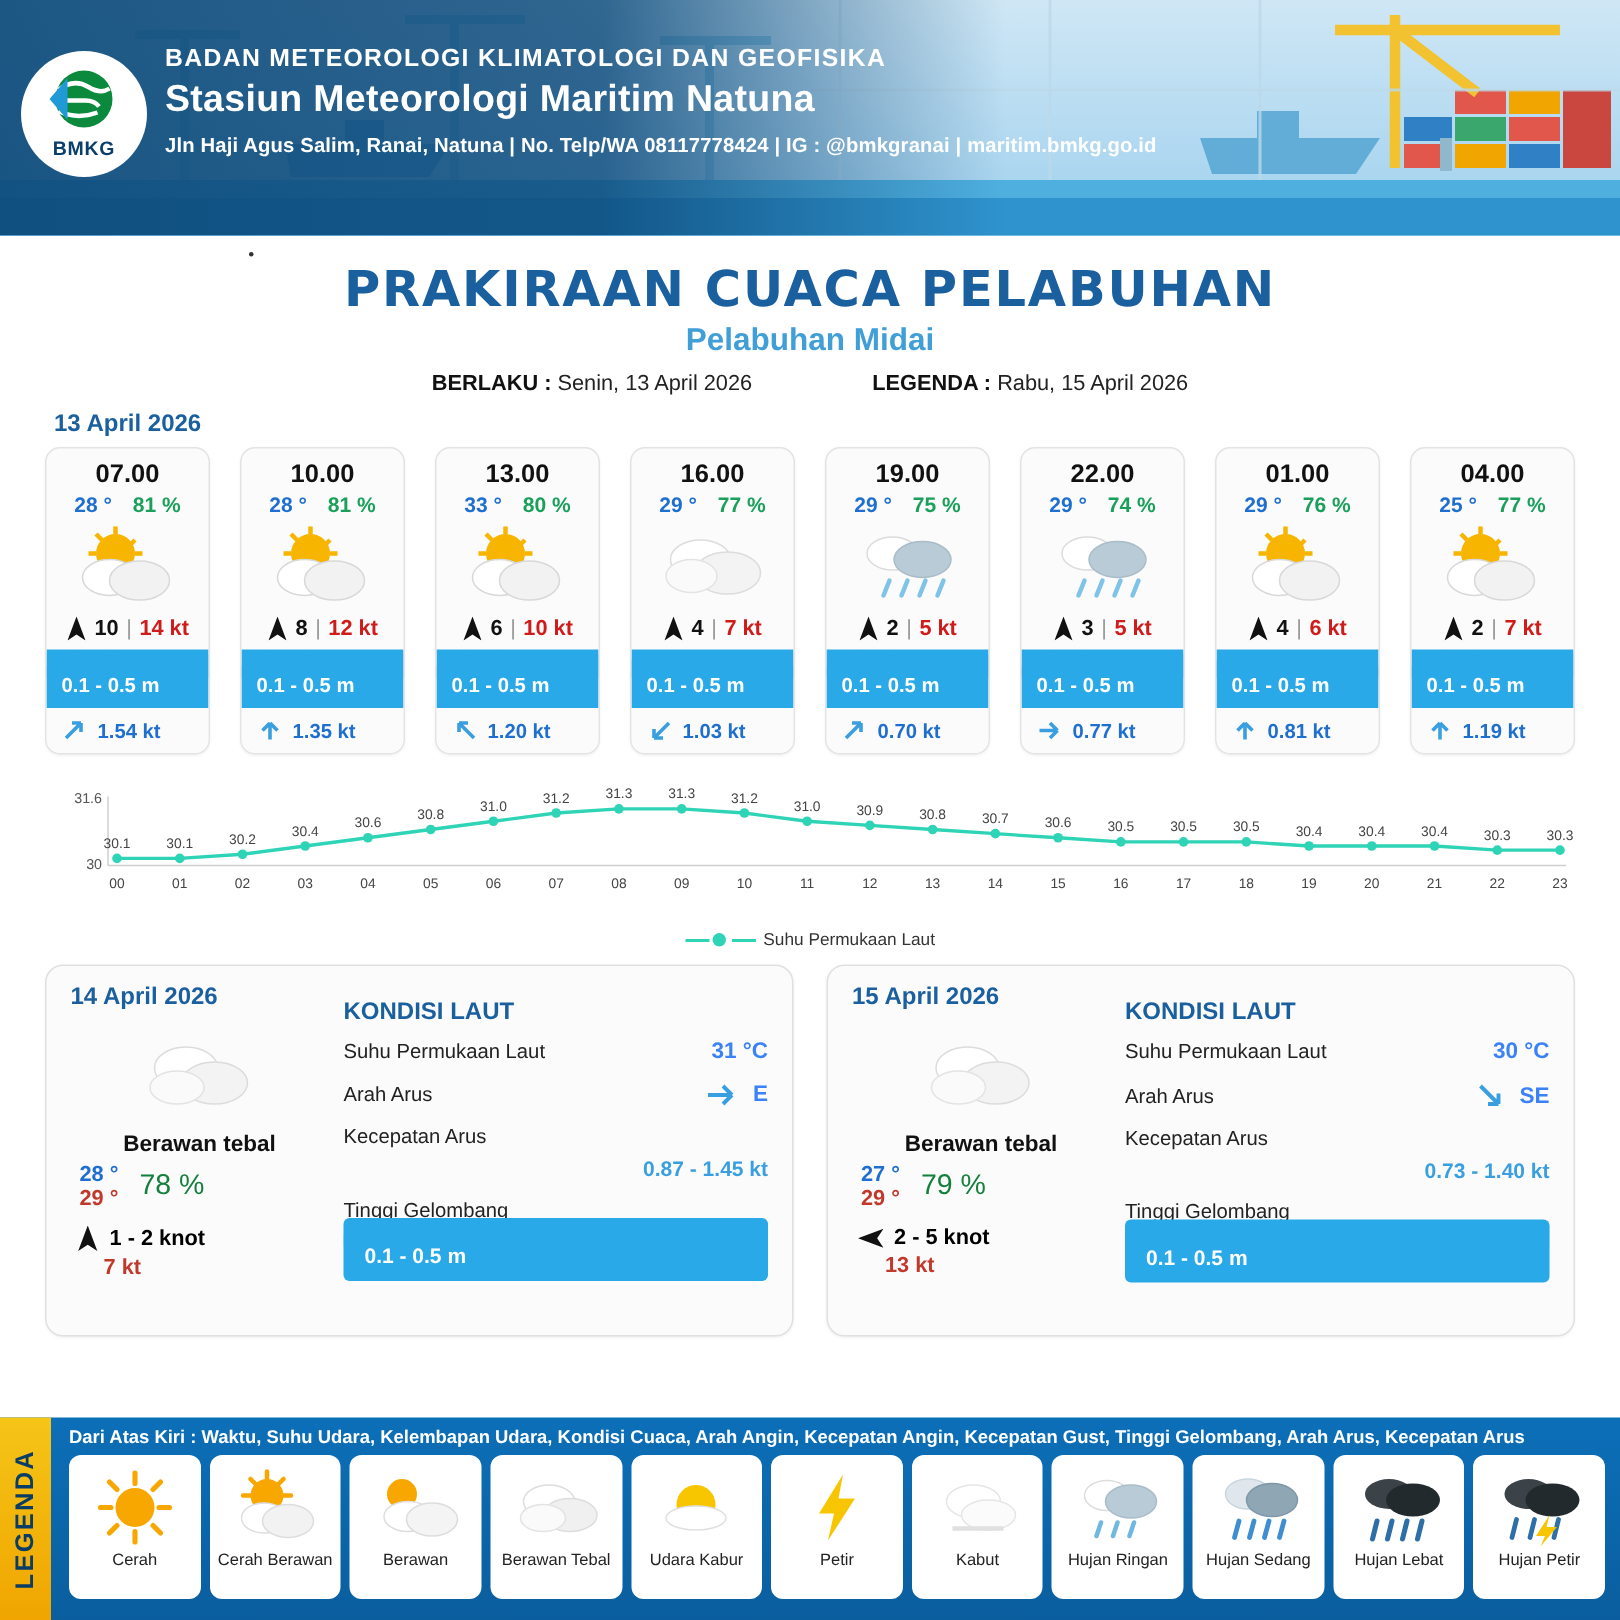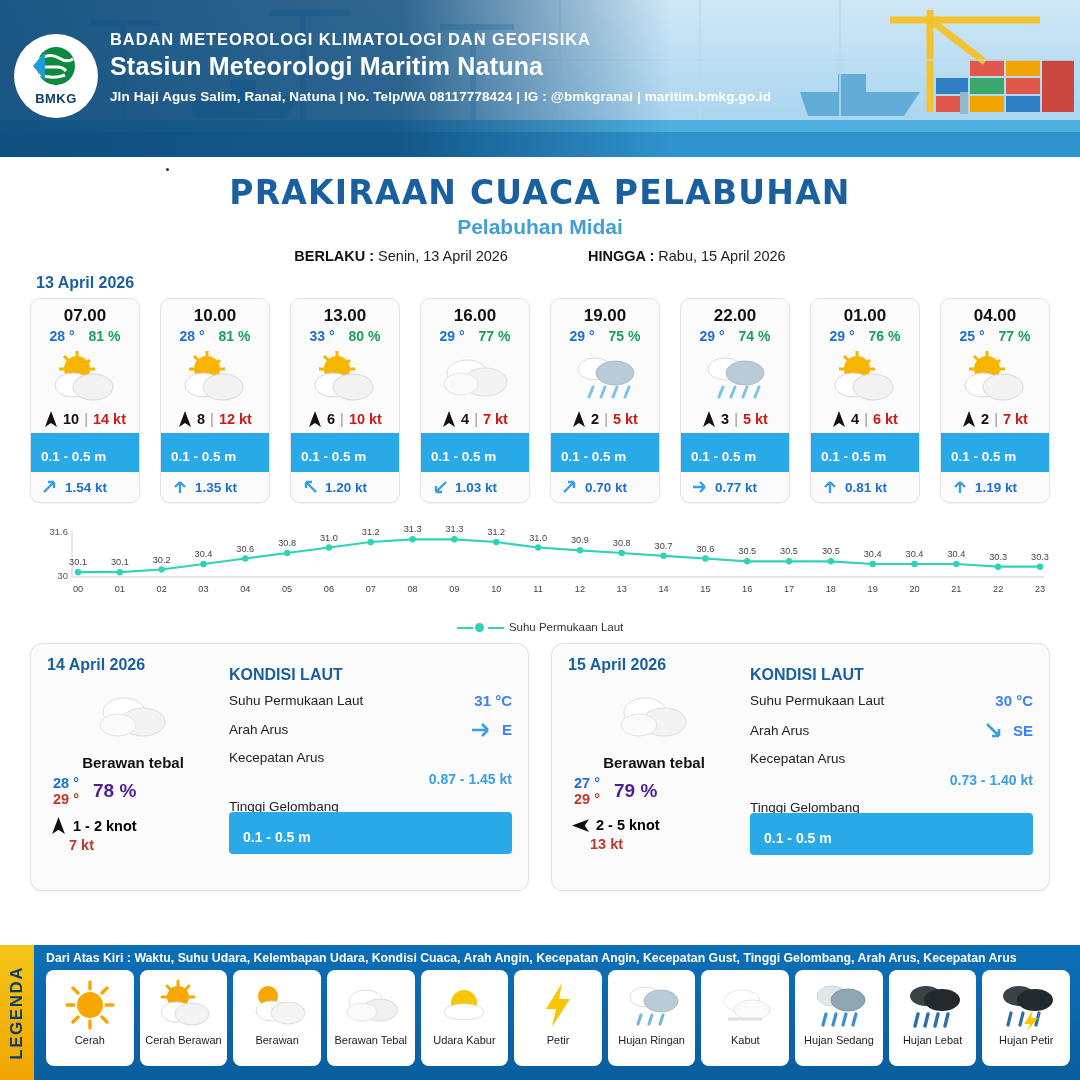--- a/index.html
+++ b/index.html
@@ -92,21 +92,21 @@
     padding:12px 16px 10px 16px; display:flex; gap:6px; position:relative; min-height:248px;
     box-shadow:0 1px 2px rgba(0,0,0,0.05);
   }
   .day-left { width:172px; }
   .day-date { font-size:16px; font-weight:bold; color:#1a5f9e; }
   .day-ico { height:62px; display:flex; align-items:center; justify-content:center; margin-top:12px;}
   .day-cond { font-size:15px; font-weight:bold; color:#111; text-align:center; margin-top:6px;}
   .day-th { display:flex; align-items:center; gap:14px; margin-top:4px; justify-content:flex-start; padding-left:6px;}
   .day-temps div:first-child { color:#1f6fd0; font-size:14.5px; font-weight:bold; }
   .day-temps div:last-child { color:#c0392b; font-size:14.5px; font-weight:bold; }
-  .day-hum { color:#4c1d95; font-size:19px; font-weight:bold; }
+  .day-hum { color:#15803d; font-size:19px; font-weight:normal; }
   .day-wind { display:flex; align-items:center; gap:7px; margin-top:10px; padding-left:4px; font-size:14.5px; font-weight:bold;}
   .day-gust { color:#c0392b; font-size:14.5px; font-weight:bold; padding-left:22px; margin-top:3px;}
   .day-right { flex:1; padding-left:4px; }
   .kondisi-title { font-size:16px; font-weight:bold; color:#1a5f9e; margin:10px 0 8px 0;}
   .krow { display:flex; align-items:center; justify-content:space-between; font-size:13.5px; color:#222; margin-bottom:12px;}
   .kval { color:#3b82f6; font-weight:bold; font-size:15px;}
   .kval-sm { color:#3a9fe0; font-weight:bold; font-size:14px;}
   .wavebox {
     position:relative; background:#29a9e8; color:#fff; font-size:14px; font-weight:bold;
     border-radius:4px; padding:17px 10px 9px 14px; margin-top:-4px; overflow:hidden;
@@ -217,21 +217,21 @@
 
 <div class="dot-marker"></div>
 
 <div class="title-block">
   <div class="title-main">PRAKIRAAN CUACA PELABUHAN</div>
   <div class="title-sub">Pelabuhan Midai</div>
   <div class="valid-row">
     <b>BERLAKU :</b>
     <span>Senin, 13 April 2026</span>
     <span class="spacer"></span>
-    <b>HINGGA :</b>
+    <b>LEGENDA :</b>
     <span>Rabu, 15 April 2026</span>
   </div>
 </div>
 
 <div class="date-label">13 April 2026</div>
 
 <div class="cards">
 
   <div class="card">
     <div class="c-time">07.00</div>
@@ -809,39 +809,39 @@
           <svg width="44" height="52" viewBox="0 0 44 52">
               <path d="M26 4 L10 30 H20 L16 48 L34 20 H23 Z" fill="#f7c600"></path>
             </svg>
         </div>
         <div class="li-lb">Petir</div>
       </div>
 
       <div class="legend-item">
         <div class="li-ico">
           <svg width="62" height="52" viewBox="0 0 62 52">
+              <ellipse cx="28" cy="22" rx="18" ry="11" fill="#fff" stroke="#e6e6e6"></ellipse>
+              <ellipse cx="38" cy="31" rx="18" ry="10" fill="#fbfbfb" stroke="#e6e6e6"></ellipse>
+              <path d="M14 40 H48" stroke="#e0e0e0" stroke-width="3"></path>
+            </svg>
+        </div>
+        <div class="li-lb">Kabut</div>
+      </div>
+
+      <div class="legend-item">
+        <div class="li-ico">
+          <svg width="62" height="52" viewBox="0 0 62 52">
               <ellipse cx="24" cy="18" rx="15" ry="10" fill="#fff" stroke="#ddd"></ellipse>
               <ellipse cx="40" cy="22" rx="17" ry="11" fill="#b9cbd6" stroke="#a9bcc8"></ellipse>
               <g stroke="#6fb9e0" stroke-width="3" stroke-linecap="round">
                 <path d="M20 36 l-3 9M31 36 l-3 9M42 36 l-3 9"></path>
               </g>
             </svg>
         </div>
         <div class="li-lb">Hujan Ringan</div>
-      </div>
-
-      <div class="legend-item">
-        <div class="li-ico">
-          <svg width="62" height="52" viewBox="0 0 62 52">
-              <ellipse cx="28" cy="22" rx="18" ry="11" fill="#fff" stroke="#e6e6e6"></ellipse>
-              <ellipse cx="38" cy="31" rx="18" ry="10" fill="#fbfbfb" stroke="#e6e6e6"></ellipse>
-              <path d="M14 40 H48" stroke="#e0e0e0" stroke-width="3"></path>
-            </svg>
-        </div>
-        <div class="li-lb">Kabut</div>
       </div>
 
       <div class="legend-item">
         <div class="li-ico">
           <svg width="62" height="52" viewBox="0 0 62 52">
               <ellipse cx="24" cy="17" rx="15" ry="10" fill="#dfe7ec" stroke="#c9d6de"></ellipse>
               <ellipse cx="40" cy="21" rx="17" ry="11" fill="#8fa7b5" stroke="#7f98a8"></ellipse>
               <g stroke="#3f8fd0" stroke-width="3.2" stroke-linecap="round">
                 <path d="M18 35 l-3 11M28 35 l-3 11M38 35 l-3 11M48 35 l-3 11"></path>
               </g>

